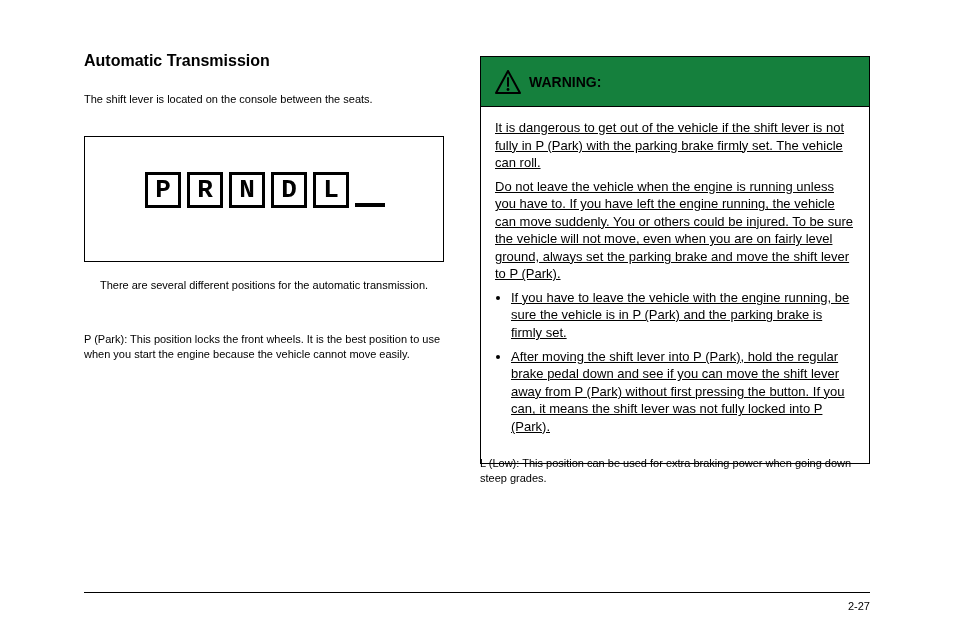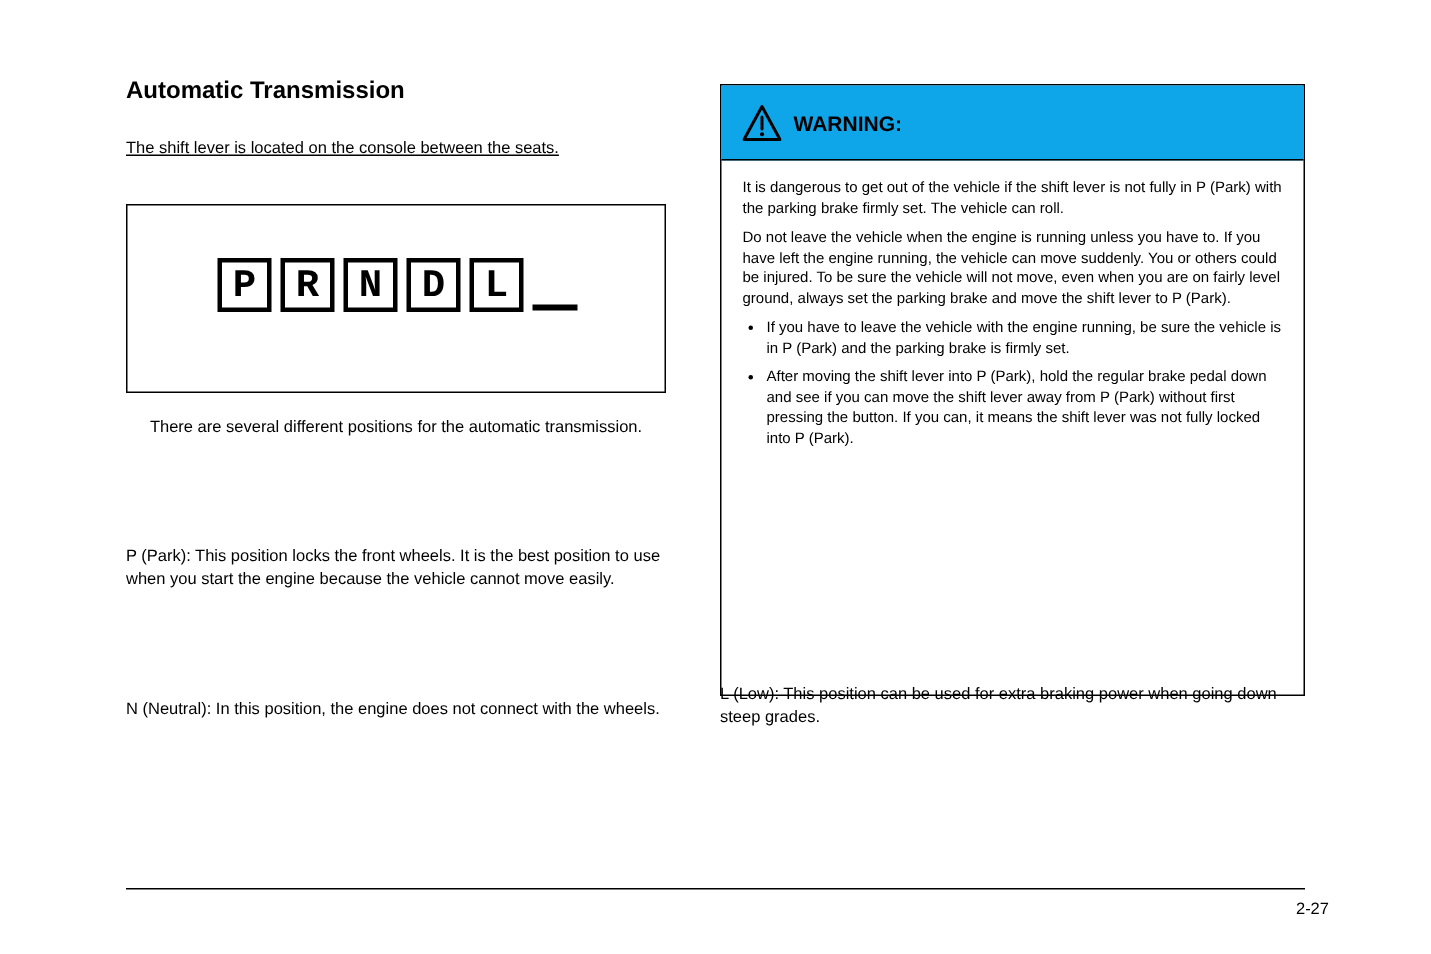--- a/index.html
+++ b/index.html
@@ -26,21 +26,20 @@
     font-size: 16px;
     font-weight: bold;
   }
   .intro {
     position: absolute;
     left: 84px;
     top: 92px;
     width: 360px;
     font-size: 11px;
     line-height: 1.35;
-    text-decoration: underline;
   }
   .prndl-box {
     position: absolute;
     left: 84px;
     top: 136px;
     width: 360px;
     height: 126px;
     border: 1px solid #000;
     box-sizing: border-box;
   }
@@ -72,56 +71,57 @@
   }
 
   .col-left-text {
     position: absolute;
     left: 84px;
     width: 360px;
     font-size: 11px;
     line-height: 1.35;
   }
   .t1 { top: 278px; text-align: center; }
-  .t2 { top: 332px; margin-top: 32px; }
+  .t2 { top: 332px; }
   .t3 { top: 414px; }
   .t4 { top: 466px; }
   .t5 { top: 502px; }
 
   
   .warning-box {
     position: absolute;
     left: 480px;
     top: 56px;
     width: 390px;
     height: 408px;
     border: 1px solid #000;
     box-sizing: border-box;
   }
   .warning-header {
     height: 50px;
-    background: #0ea5e9;
+    background: #15803d;
     border-bottom: 1px solid #000;
     display: flex;
     align-items: center;
     gap: 8px;
     padding-left: 14px;
     box-sizing: border-box;
   }
   .warning-header svg {
     display: block;
   }
   .warning-title {
     font-size: 14px;
     font-weight: bold;
   }
   .warning-body {
     padding: 12px 14px 14px 14px;
-    font-size: 10px;
-    line-height: 1.35;
+    font-size: 13px;
+    line-height: 1.35;
+    text-decoration: underline;
   }
   .warning-body ul {
     margin: 6px 0 4px 16px;
     padding: 0;
   }
   .warning-body li {
     margin-bottom: 6px;
   }
 
   .col-right-text {
@@ -137,21 +137,21 @@
   .footer-rule {
     position: absolute;
     left: 84px;
     top: 592px;
     width: 786px;
     height: 0;
     border-top: 1px solid #000;
   }
   .page-number {
     position: absolute;
-    right: 84px;
+    right: 100px;
     top: 600px;
     font-size: 11px;
   }
 </style>
 </head>
 <body>
 
 <div class="page">
 
   <div class="heading">Automatic Transmission</div>
@@ -164,21 +164,20 @@
       <div class="gear">R</div>
       <div class="gear">N</div>
       <div class="gear">D</div>
       <div class="gear">L</div>
       <div class="underscore"></div>
     </div>
   </div>
 
   <div class="col-left-text t1">There are several different positions for the automatic transmission.</div>
   <div class="col-left-text t2">P (Park): This position locks the front wheels. It is the best position to use when you start the engine because the vehicle cannot move easily.</div>
-  <div class="col-left-text t4">N (Neutral): In this position, the engine does not connect with the wheels.</div>
 
   <div class="warning-box">
     <div class="warning-header">
       <span>
         <svg width="26" height="24" viewBox="0 0 26 24">
           <polygon points="13,1 25,23 1,23" fill="none" stroke="#000" stroke-width="2" stroke-linejoin="round"></polygon>
           <line x1="13" y1="8" x2="13" y2="16" stroke="#000" stroke-width="2" stroke-linecap="round"></line>
           <circle cx="13" cy="19.5" r="1.4" fill="#000"></circle>
         </svg>
       </span>

